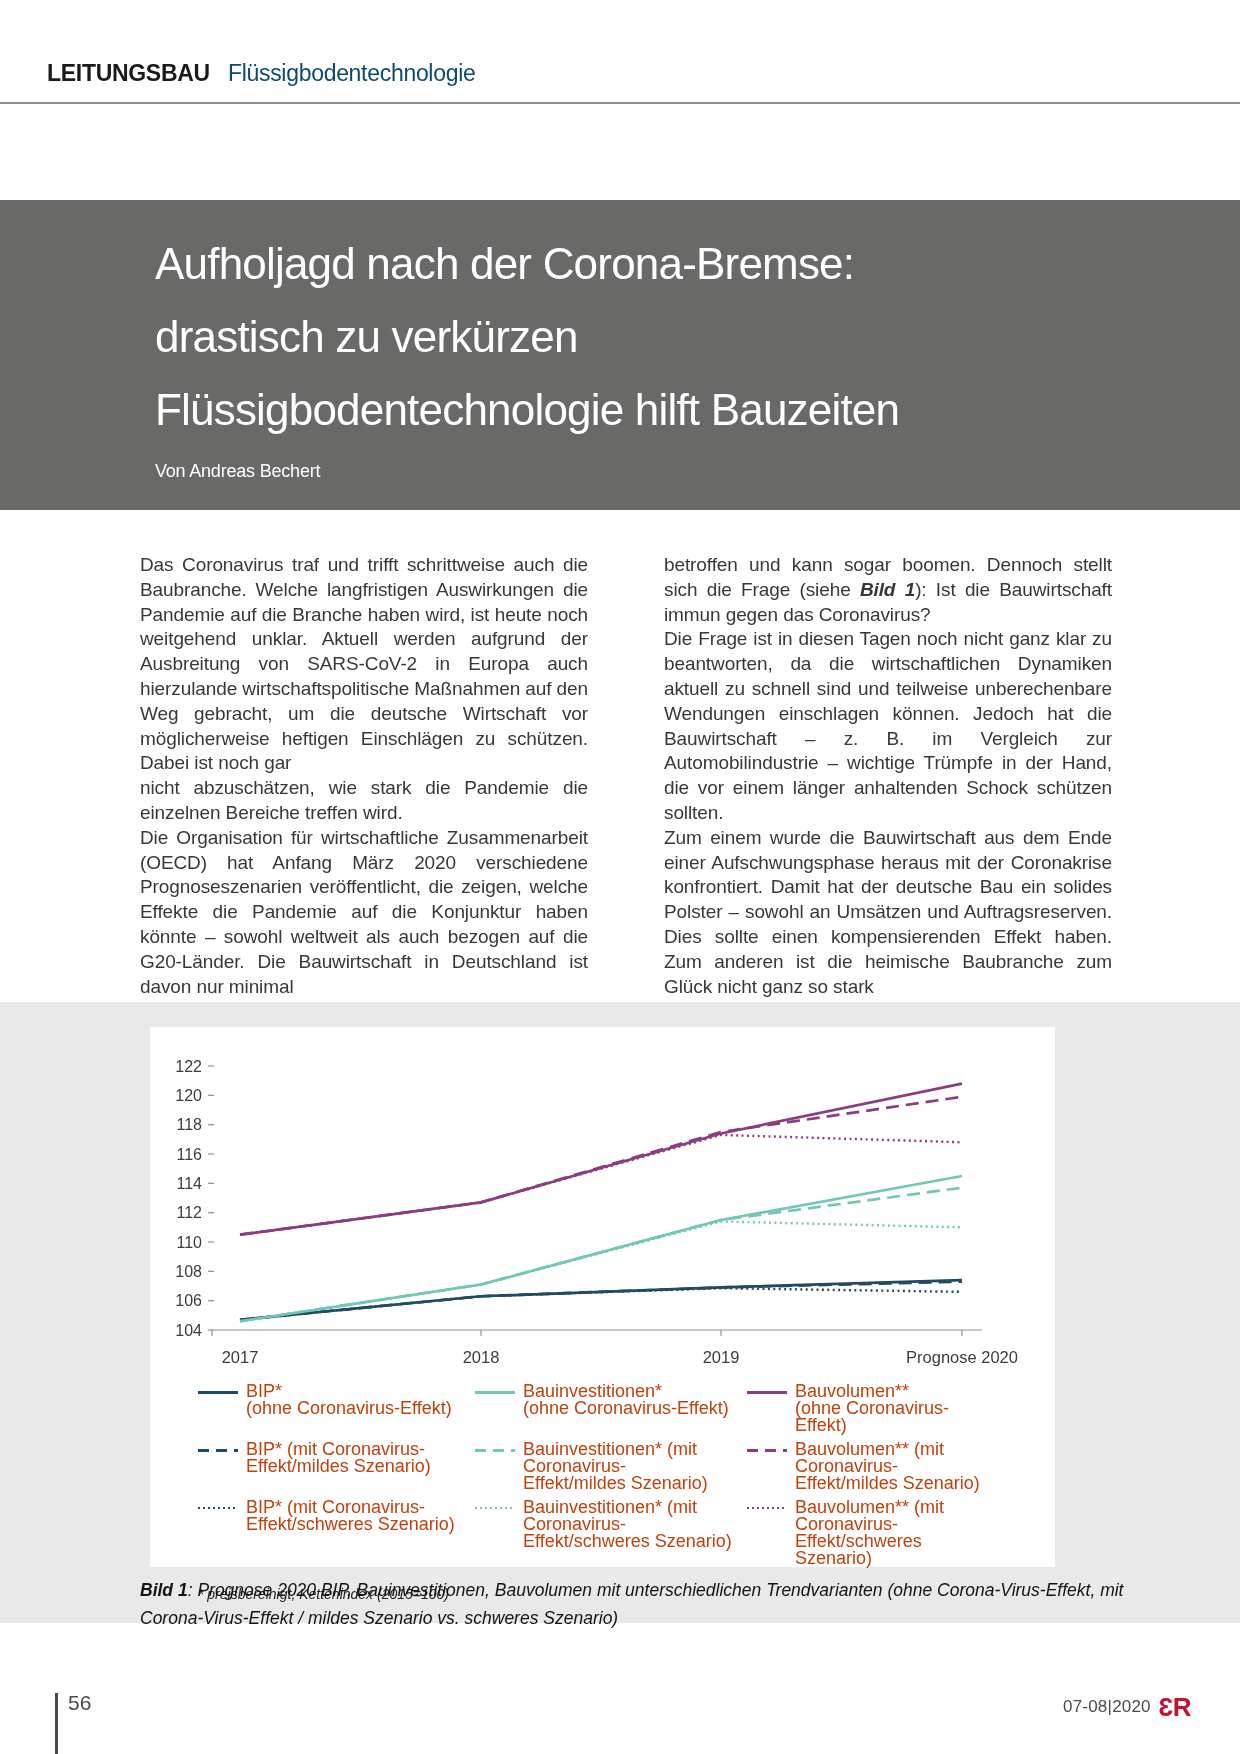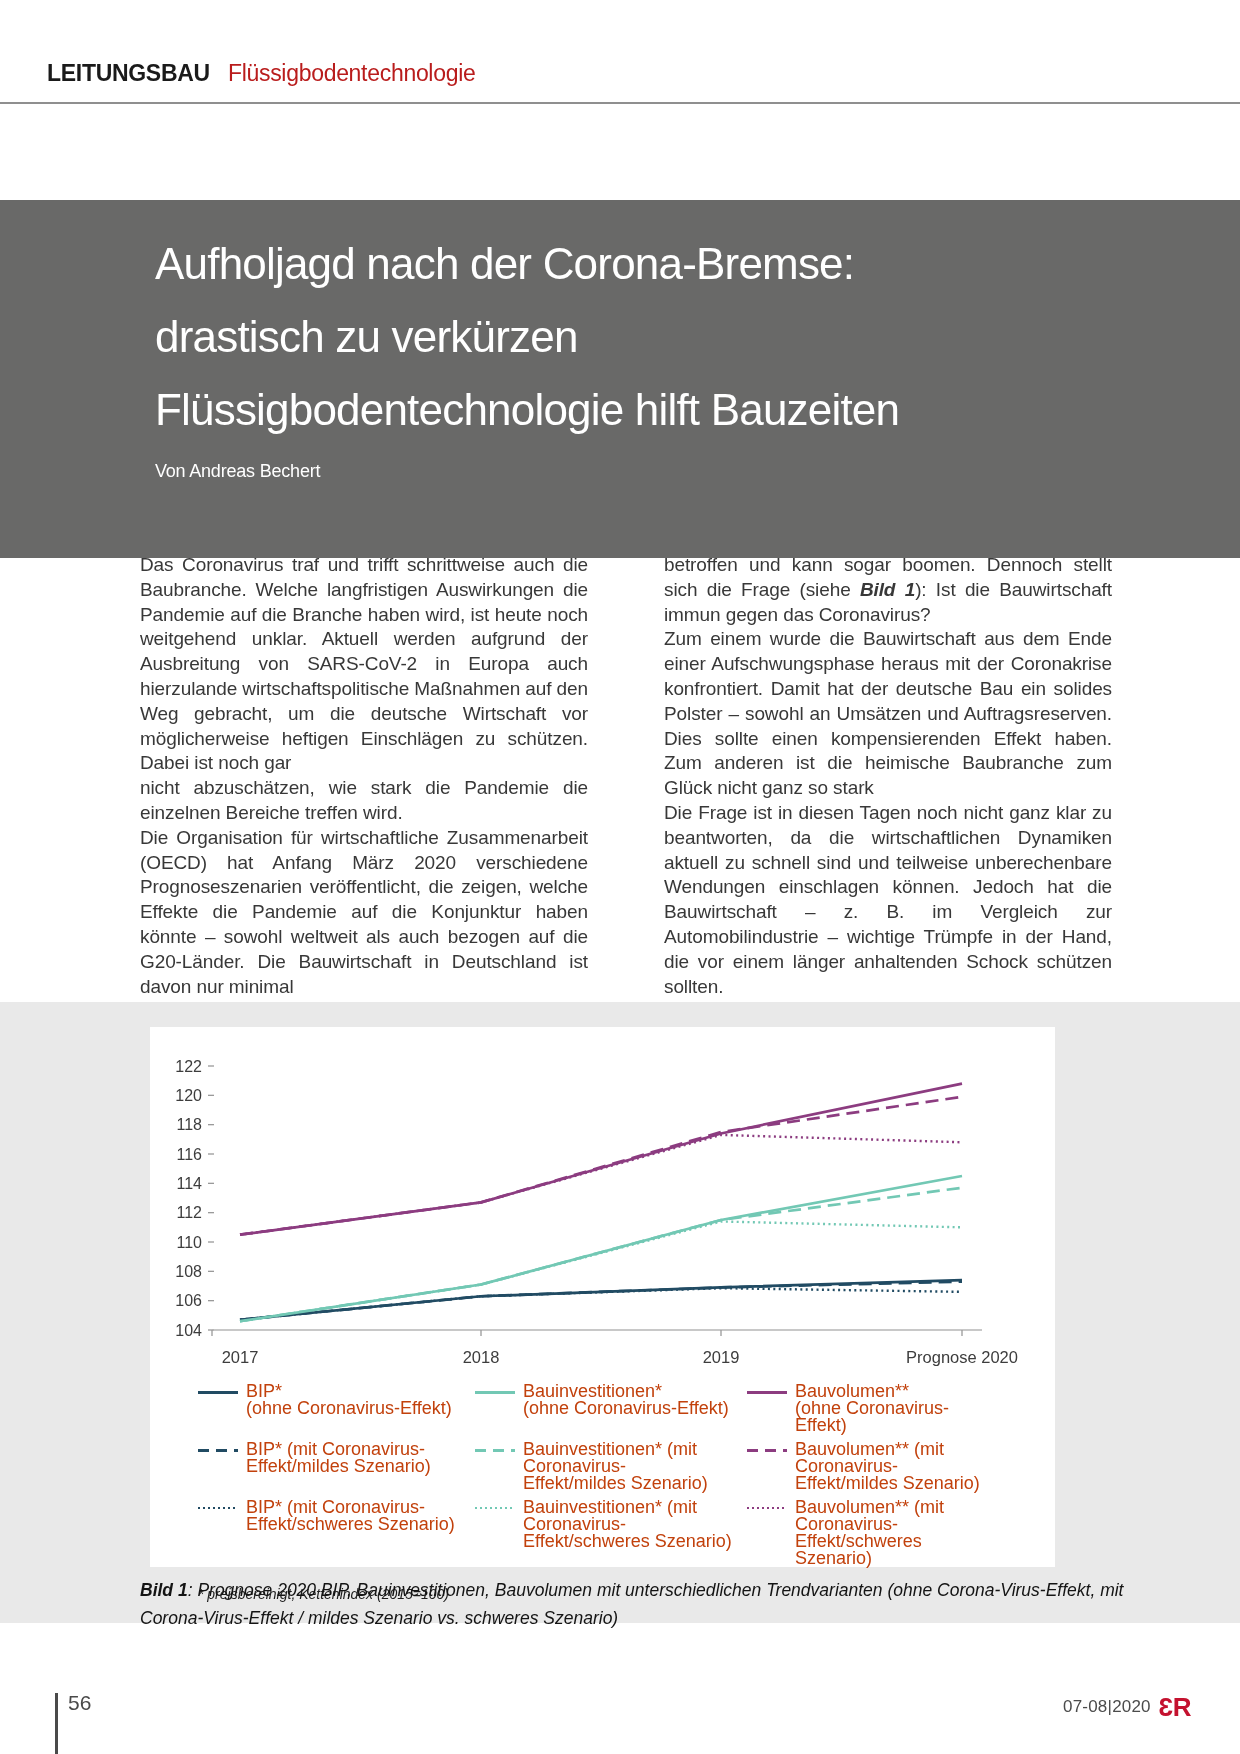--- a/index.html
+++ b/index.html
@@ -2,25 +2,25 @@
 <html><head>
 <meta charset="utf-8">
 <style>
   html,body{margin:0;padding:0;background:#fff;}
   .page{position:relative;width:1240px;height:1754px;background:#ffffff;overflow:hidden;
         font-family:"Liberation Sans","DejaVu Sans",sans-serif;}
 
   
   .kicker{position:absolute;left:47px;top:60px;font-size:23px;letter-spacing:-0.3px;white-space:nowrap;}
   .kicker-section{font-weight:bold;color:#1a1a1a;margin-right:12px;}
-  .kicker-topic{color:#b91c1c;}
+  .kicker-topic{color:#0c4a6e;}
   .kicker-rule{position:absolute;left:0;top:102px;width:1240px;height:2px;background:#8f8f8f;}
 
   
-  .title-block{position:absolute;left:0;top:200px;width:1240px;height:358px;background:#696968;box-sizing:border-box;
+  .title-block{position:absolute;left:0;top:200px;width:1240px;height:310px;background:#696968;box-sizing:border-box;
                padding:27px 0 0 155px;}
   .title{margin:0;font-weight:400;}
   .title-line{display:block;color:#ffffff;font-size:44px;line-height:73px;letter-spacing:-0.8px;}
   .author{color:#ffffff;font-size:18px;margin-top:15px;letter-spacing:-0.2px;}
 
   
   .article{position:absolute;left:140px;top:553px;width:972px;display:flex;gap:76px;}
   .col{width:459px;font-size:19px;line-height:24.8px;color:#383838;text-align:justify;letter-spacing:-0.1px;}
   .col p{margin:0;}
   .bi{font-style:italic;}
@@ -67,22 +67,22 @@
   </section>
 
   <section class="article">
     <div class="col">
         <p><span>Das Coronavirus traf und trifft schrittweise auch die Baubranche. Welche langfristigen Auswirkungen die Pandemie auf die Branche haben wird, ist heute noch weitgehend unklar. Aktuell werden aufgrund der Ausbreitung von SARS-CoV-2 in Europa auch hierzulande wirtschaftspolitische Maßnahmen auf den Weg gebracht, um die deutsche Wirtschaft vor möglicherweise heftigen Einschlägen zu schützen. Dabei ist noch gar</span></p>
         <p><span>nicht abzuschätzen, wie stark die Pandemie die einzelnen Bereiche treffen wird.</span></p>
         <p><span>Die Organisation für wirtschaftliche Zusammenarbeit (OECD) hat Anfang März 2020 verschiedene Prognoseszenarien veröffentlicht, die zeigen, welche Effekte die Pandemie auf die Konjunktur haben könnte – sowohl weltweit als auch bezogen auf die G20-Länder. Die Bauwirtschaft in Deutschland ist davon nur minimal</span></p>
       </div>
     <div class="col">
         <p><span>betroffen und kann sogar boomen. Dennoch stellt sich die Frage (siehe </span><strong class="bi">Bild 1</strong><span>): Ist die Bauwirtschaft immun gegen das Coronavirus?</span></p>
+        <p><span>Die Frage ist in diesen Tagen noch nicht ganz klar zu beantworten, da die wirtschaftlichen Dynamiken aktuell zu schnell sind und teilweise unberechenbare Wendungen einschlagen können. Jedoch hat die Bauwirtschaft – z. B. im Vergleich zur Automobilindustrie – wichtige Trümpfe in der Hand, die vor einem länger anhaltenden Schock schützen sollten.</span></p>
         <p><span>Zum einem wurde die Bauwirtschaft aus dem Ende einer Aufschwungsphase heraus mit der Coronakrise konfrontiert. Damit hat der deutsche Bau ein solides Polster – sowohl an Umsätzen und Auftragsreserven. Dies sollte einen kompensierenden Effekt haben. Zum anderen ist die heimische Baubranche zum Glück nicht ganz so stark</span></p>
-        <p><span>Die Frage ist in diesen Tagen noch nicht ganz klar zu beantworten, da die wirtschaftlichen Dynamiken aktuell zu schnell sind und teilweise unberechenbare Wendungen einschlagen können. Jedoch hat die Bauwirtschaft – z. B. im Vergleich zur Automobilindustrie – wichtige Trümpfe in der Hand, die vor einem länger anhaltenden Schock schützen sollten.</span></p>
       </div>
   </section>
 
   <section class="figure-panel">
     <div class="chart-card">
       <svg id="chart-svg" width="905" height="348" viewBox="0 0 905 348" xmlns="http://www.w3.org/2000/svg">
           <text x="52" y="308.5" text-anchor="end" font-size="16" fill="#3d3d3d">104</text>
           <line x1="58" y1="303" x2="64" y2="303" stroke="#9a9a9a" stroke-width="1.3"></line>
           <text x="52" y="279.16666666666663" text-anchor="end" font-size="16" fill="#3d3d3d">106</text>
           <line x1="58" y1="273.66666666666663" x2="64" y2="273.66666666666663" stroke="#9a9a9a" stroke-width="1.3"></line>

